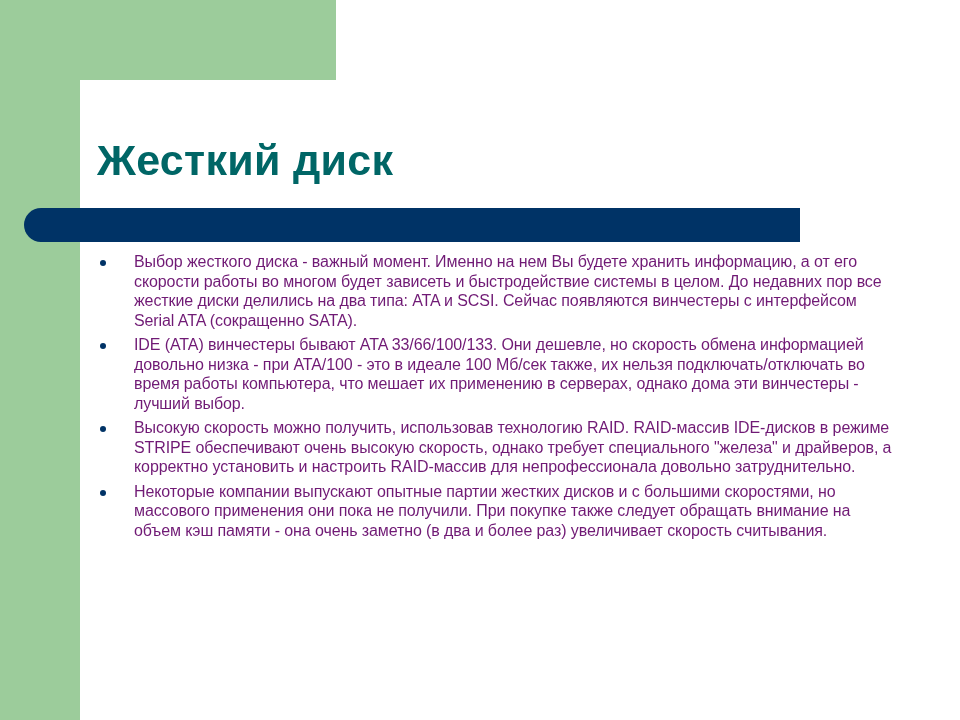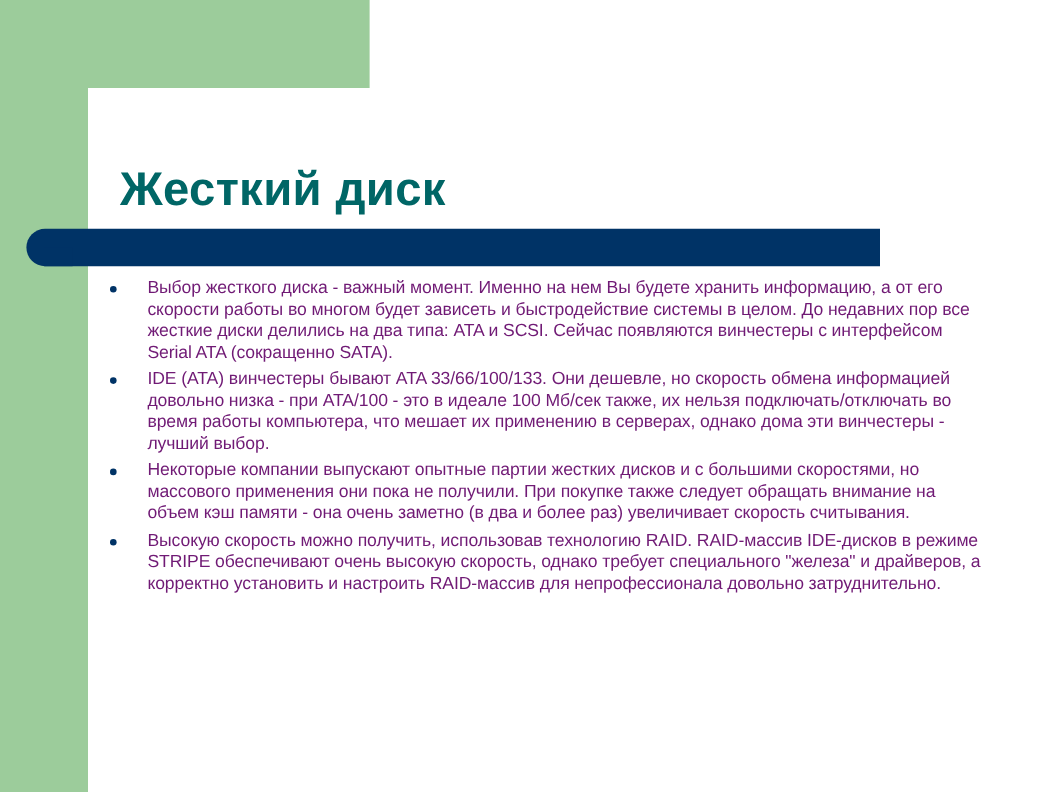--- a/index.html
+++ b/index.html
@@ -47,35 +47,35 @@
       border-radius: 50%; background: #003366;
     }
   </style>
 </head>
 <body>
 
 <div class="green-left"></div>
 <div class="green-top"></div>
 <div class="white-corner"></div>
 
-<h1 class="title" style="margin:12px;">Жесткий диск</h1>
+<h1 class="title" style="margin:0;">Жесткий диск</h1>
 
 <div class="bar"></div>
 <div class="bar-stub"></div>
 
 <ul class="content">
   <li>
     <span class="bullet"></span>
     <span>Выбор жесткого диска - важный момент. Именно на нем Вы будете хранить информацию, а от его скорости работы во многом будет зависеть и быстродействие системы в целом. До недавних пор все жесткие диски делились на два типа: ATA и SCSI. Сейчас появляются винчестеры с интерфейсом Serial ATA (сокращенно SATA).</span>
   </li>
   <li>
     <span class="bullet"></span>
     <span>IDE (ATA) винчестеры бывают ATA 33/66/100/133. Они дешевле, но скорость обмена информацией довольно низка - при ATA/100 - это в идеале 100 Мб/сек также, их нельзя подключать/отключать во время работы компьютера, что мешает их применению в серверах, однако дома эти винчестеры - лучший выбор.</span>
   </li>
   <li>
     <span class="bullet"></span>
-    <span>Некоторые компании выпускают опытные партии жестких дисков и с большими скоростями, но массового применения они пока не получили. При покупке также следует обращать внимание на объем кэш памяти - она очень заметно (в два и более раз) увеличивает скорость считывания.</span>
+    <span>Высокую скорость можно получить, использовав технологию RAID. RAID-массив IDE-дисков в режиме STRIPE обеспечивают очень высокую скорость, однако требует специального "железа" и драйверов, а корректно установить и настроить RAID-массив для непрофессионала довольно затруднительно.</span>
   </li>
   <li>
     <span class="bullet"></span>
-    <span>Высокую скорость можно получить, использовав технологию RAID. RAID-массив IDE-дисков в режиме STRIPE обеспечивают очень высокую скорость, однако требует специального "железа" и драйверов, а корректно установить и настроить RAID-массив для непрофессионала довольно затруднительно.</span>
+    <span>Некоторые компании выпускают опытные партии жестких дисков и с большими скоростями, но массового применения они пока не получили. При покупке также следует обращать внимание на объем кэш памяти - она очень заметно (в два и более раз) увеличивает скорость считывания.</span>
   </li>
 </ul>
 
 </body></html>

